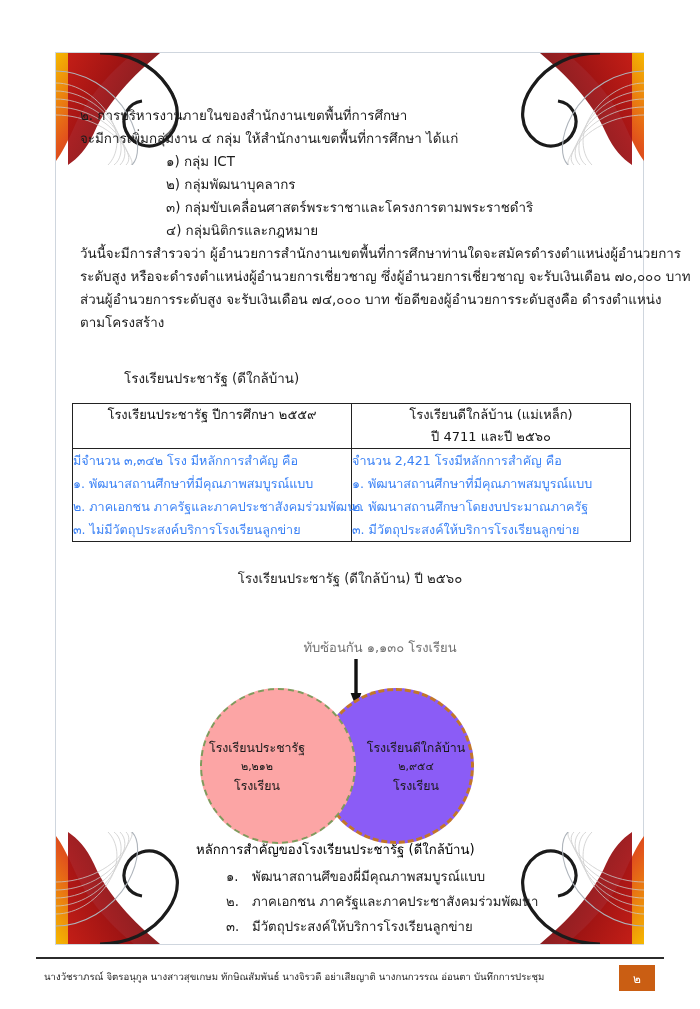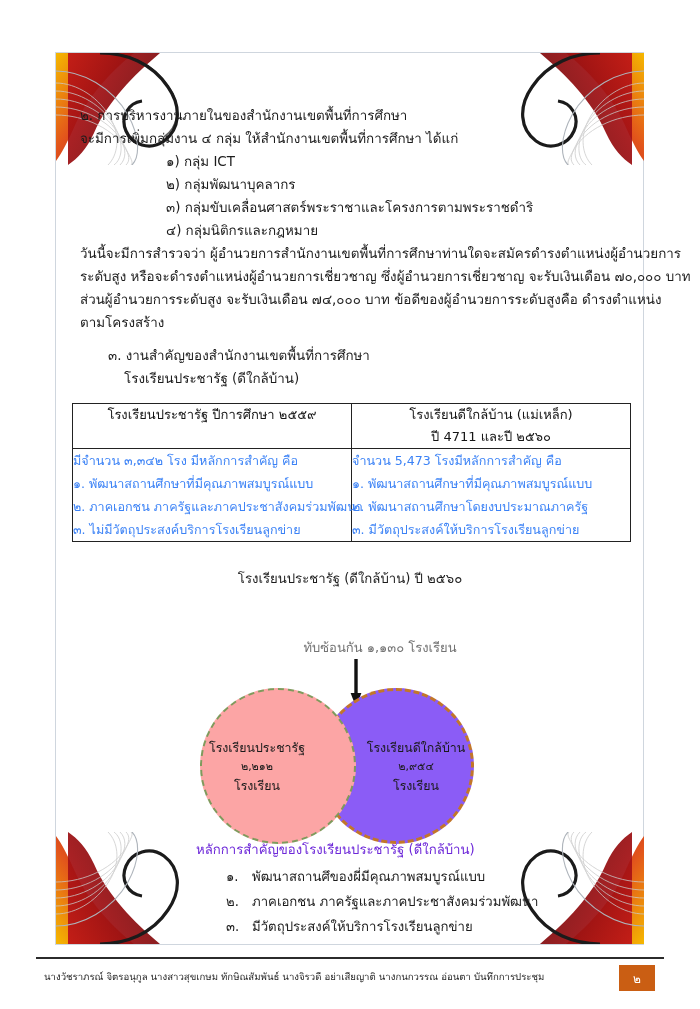--- a/index.html
+++ b/index.html
@@ -151,21 +151,21 @@
   .venn-left .venn-txt { margin-right: 42px; }
   .venn-right .venn-txt { margin-left: 40px; }
   .venn-num { font-size: 11px; }
 
   
   .bl-head {
     position: absolute;
     left: 196px;
     top: 839px;
     font-size: 13.2px;
-    color: #6d28d9;
+    color: #000000;
     white-space: nowrap;
   }
   .bl-item {
     position: absolute;
     left: 226px;
     font-size: 13.2px;
     color: #1c1c1c;
     white-space: nowrap;
   }
   .bl-item .num { display: inline-block; width: 26px; }
@@ -291,21 +291,20 @@
   <div class="doc-text" style="left:166px; top:150px;">๑)  กลุ่ม ICT</div>
   <div class="doc-text" style="left:166px; top:173px;">๒)  กลุ่มพัฒนาบุคลากร</div>
   <div class="doc-text" style="left:166px; top:196px;">๓)  กลุ่มขับเคลื่อนศาสตร์พระราชาและโครงการตามพระราชดำริ</div>
   <div class="doc-text" style="left:166px; top:219px;">๔)  กลุ่มนิติกรและกฎหมาย</div>
 
   <div class="doc-text" style="left:80px; top:242px;">         วันนี้จะมีการสำรวจว่า ผู้อำนวยการสำนักงานเขตพื้นที่การศึกษาท่านใดจะสมัครดำรงตำแหน่งผู้อำนวยการ</div>
   <div class="doc-text" style="left:80px; top:265px;">ระดับสูง หรือจะดำรงตำแหน่งผู้อำนวยการเชี่ยวชาญ ซึ่งผู้อำนวยการเชี่ยวชาญ จะรับเงินเดือน ๗๐,๐๐๐ บาท</div>
   <div class="doc-text" style="left:80px; top:288px;">ส่วนผู้อำนวยการระดับสูง จะรับเงินเดือน ๗๔,๐๐๐ บาท ข้อดีของผู้อำนวยการระดับสูงคือ  ดำรงตำแหน่ง</div>
   <div class="doc-text" style="left:80px; top:311px;">ตามโครงสร้าง</div>
 
-  <div class="doc-text" style="left:108px; top:344px;">๓. งานสำคัญของสำนักงานเขตพื้นที่การศึกษา</div>
   <div class="doc-text" style="left:124px; top:367px;">โรงเรียนประชารัฐ (ดีใกล้บ้าน)</div>
 
   <table class="data-table">
     <thead>
       <tr>
         <th class="th-cell" style="width:278px;">
           <div>โรงเรียนประชารัฐ ปีการศึกษา ๒๕๕๙</div>
         </th>
         <th class="th-cell" style="width:278px;">
           <div>โรงเรียนดีใกล้บ้าน (แม่เหล็ก)</div>
@@ -315,21 +314,21 @@
     </thead>
     <tbody>
       <tr>
         <td class="td-cell">
           <div class="li">มีจำนวน ๓,๓๔๒ โรง  มีหลักการสำคัญ คือ</div>
           <div class="li">๑. พัฒนาสถานศึกษาที่มีคุณภาพสมบูรณ์แบบ</div>
           <div class="li">๒. ภาคเอกชน ภาครัฐและภาคประชาสังคมร่วมพัฒนา</div>
           <div class="li">๓. ไม่มีวัตถุประสงค์บริการโรงเรียนลูกข่าย</div>
         </td>
         <td class="td-cell">
-          <div class="li">จำนวน 5,473 โรงมีหลักการสำคัญ คือ</div>
+          <div class="li">จำนวน 2,421 โรงมีหลักการสำคัญ คือ</div>
           <div class="li">๑. พัฒนาสถานศึกษาที่มีคุณภาพสมบูรณ์แบบ</div>
           <div class="li">๒. พัฒนาสถานศึกษาโดยงบประมาณภาครัฐ</div>
           <div class="li">๓. มีวัตถุประสงค์ให้บริการโรงเรียนลูกข่าย</div>
         </td>
       </tr>
     </tbody>
   </table>
 
   <div class="venn-title">โรงเรียนประชารัฐ (ดีใกล้บ้าน) ปี ๒๕๖๐</div>
 

